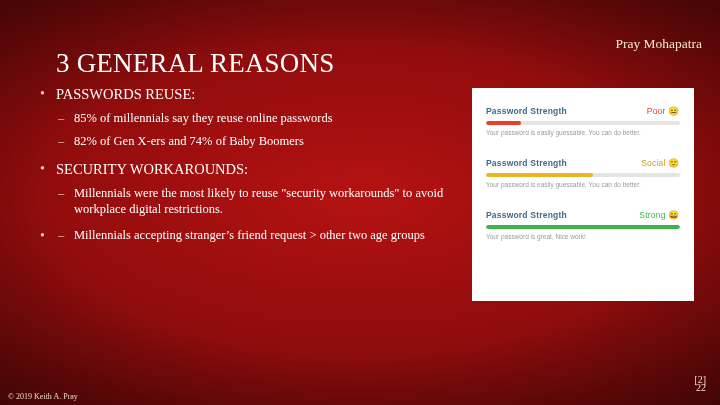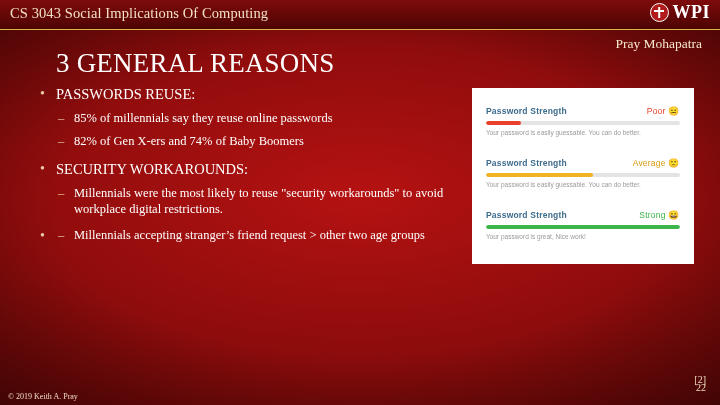--- a/index.html
+++ b/index.html
@@ -151,21 +151,21 @@
     top: 0px;
     color: #e8c9a0;
     font-size: 12.5px;
   }
   
   .figure {
     position: absolute;
     left: 472px;
     top: 88px;
     width: 222px;
-    height: 176px;
+    height: 213px;
     background: #ffffff;
     z-index: 4;
     box-sizing: border-box;
     padding: 18px 14px 12px 14px;
   }
   .pw-block { margin-bottom: 22px; }
   .pw-block:last-child { margin-bottom: 0; }
   .pw-head {
     display: flex;
     align-items: center;
@@ -225,27 +225,20 @@
     color: #f0dcc0;
     font-size: 10px;
     z-index: 4;
   }
 </style>
 </head>
 <body>
 
 <div class="slide">
 
-  <div class="titlebar">
-    <div class="titlebar-text">CS 3043 Social Implications Of Computing</div>
-    <div class="wpi-logo">
-      <div class="wpi-seal"></div>
-      <div class="wpi-word">WPI</div>
-    </div>
-  </div>
 
   <div class="author">Pray Mohapatra</div>
 
   <div class="slide-title">3 GENERAL REASONS</div>
 
   <div class="body">
 
     <div class="lvl1">
       <span class="bullet">•</span>
       <span>PASSWORDS REUSE:</span>
@@ -291,21 +284,21 @@
       <div class="pw-bar">
         <div class="pw-fill" style="width:18%; background:#e8402a"></div>
       </div>
       <div class="pw-note">Your password is easily guessable. You can do better.</div>
     </div>
 
     <div class="pw-block">
       <div class="pw-head">
         <span class="pw-label">Password Strength</span>
         <span class="pw-right">
-          <span class="pw-verdict" style="color:#d79a12">Average</span>
+          <span class="pw-verdict" style="color:#d79a12">Social</span>
           <span class="pw-face">🙂</span>
         </span>
       </div>
       <div class="pw-bar">
         <div class="pw-fill" style="width:55%; background:#f0b323"></div>
       </div>
       <div class="pw-note">Your password is easily guessable. You can do better.</div>
     </div>
 
     <div class="pw-block">

